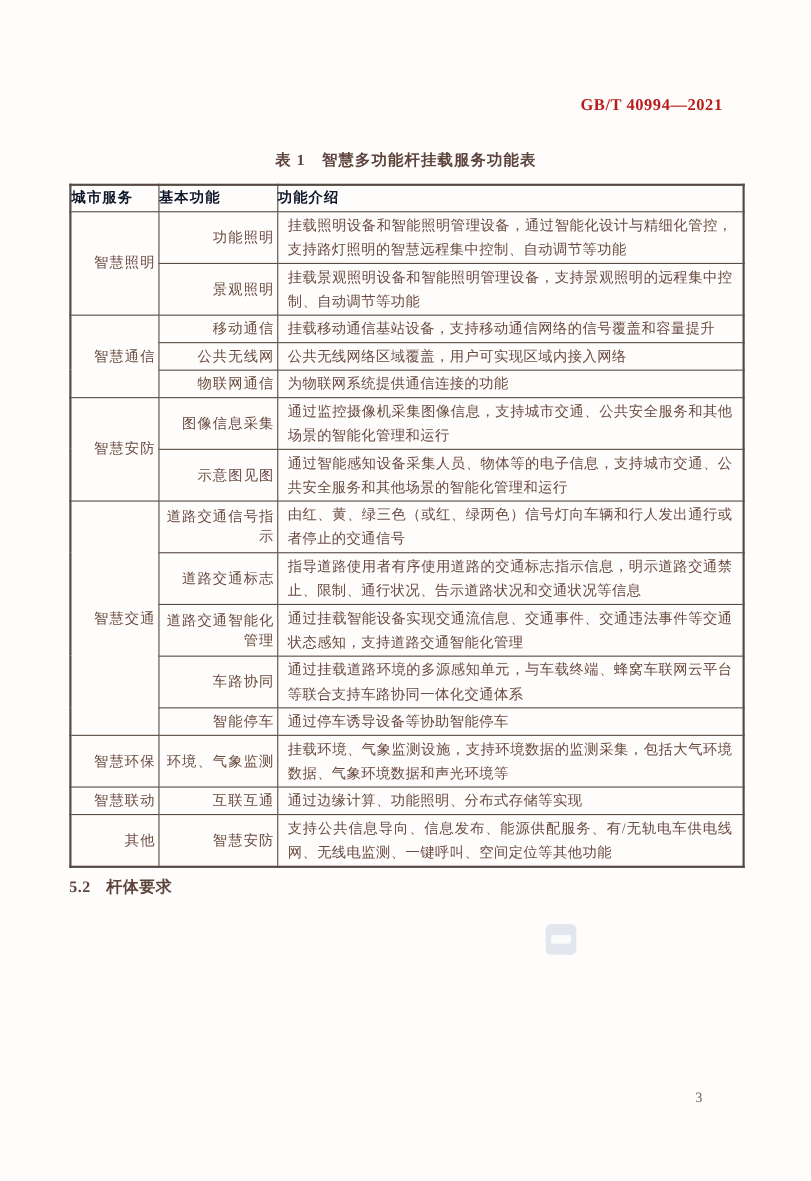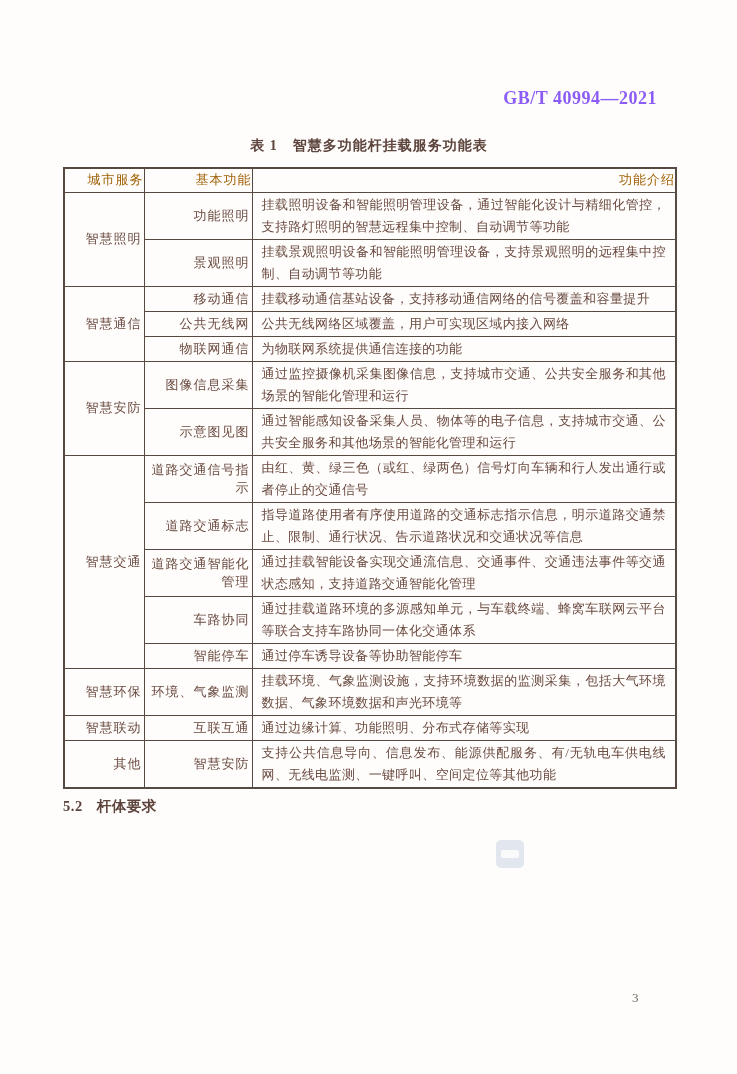--- a/index.html
+++ b/index.html
@@ -11,24 +11,24 @@
     margin: 0 auto;
     background: #fefdfb;
     font-family: "Liberation Serif", "DejaVu Serif", serif;
     color: #6b4a40;
     overflow: hidden;
   }
   .doc-code {
     position: absolute;
     top: 88px;
     right: 80px;
-    font-size: 18px;
+    font-size: 15px;
     font-weight: bold;
     letter-spacing: 0.5px;
-    color: #8b5cf6;
+    color: #b91c1c;
     white-space: nowrap;
   }
   .table-title {
     position: absolute;
     top: 137px;
     left: 63px;
     width: 612px;
     text-align: center;
     font-size: 14px;
     font-weight: bold;
@@ -48,23 +48,24 @@
   .func-table col.c1 { width: 80px; }
   .func-table col.c2 { width: 108px; }
   .func-table col.c3 { width: 424px; }
   .func-table th, .func-table td {
     border: 1px solid #564a42;
     font-weight: normal;
     color: #6b4a40;
   }
   .func-table th {
     height: 24px;
-    text-align: right;
+    text-align: left;
     letter-spacing: 1px;
-    color: #a16207;
+    color: #0f172a;
+    font-weight: bold;
   }
   .func-table td.service-cell,
   .func-table td.function-cell {
     text-align: right;
     vertical-align: middle;
     letter-spacing: 1px;
     padding: 2px 2px;
   }
   .func-table td.desc-cell {
     text-align: justify;

